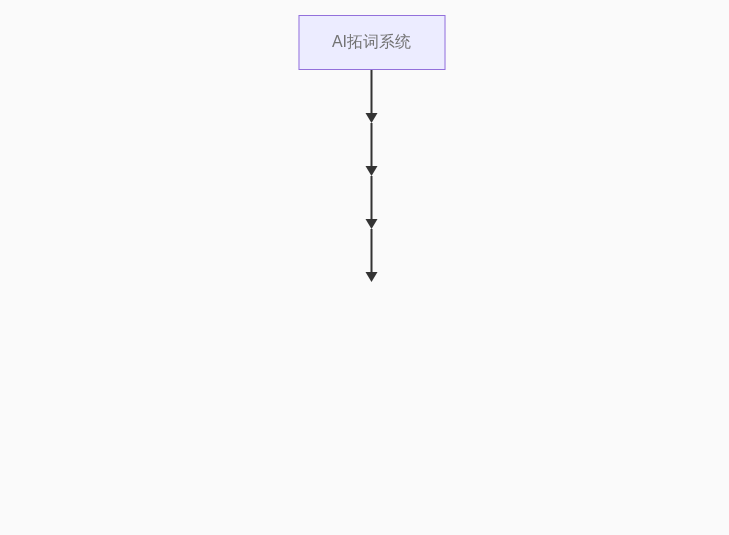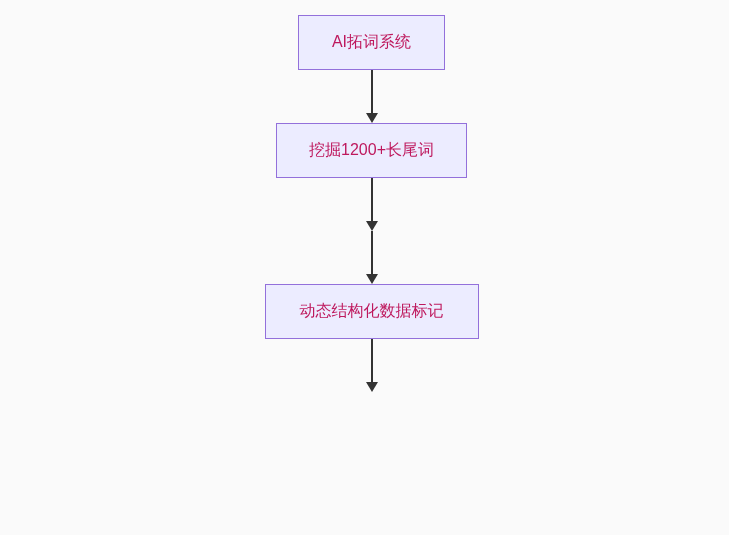--- a/index.html
+++ b/index.html
@@ -28,21 +28,21 @@
     align-items: center;
   }
   .node {
     box-sizing: border-box;
     height: 55px;
     display: flex;
     align-items: center;
     justify-content: center;
     background: #ECECFF;
     border: 1px solid #9370DB;
-    color: #be185d;
+    color: #737373;
     font-size: 16px;
     white-space: nowrap;
     padding: 0 31px;
   }
   
   .node.w1 { min-width: 147px; }
   .node.w2 { min-width: 191px; }
   .node.w3 { min-width: 218px; }
   .node.w4 { min-width: 214px; }
   .node.w5 { min-width: 233px; }
@@ -74,38 +74,32 @@
 
     <div class="node w1">
       <span>AI拓词系统</span>
     </div>
 
     <div class="connector">
       <div class="line"></div>
       <div class="head"></div>
     </div>
 
-    <div class="node w2">
-      <span>挖掘1200+长尾词</span>
-    </div>
 
     <div class="connector">
       <div class="line"></div>
       <div class="head"></div>
     </div>
 
 
     <div class="connector">
       <div class="line"></div>
       <div class="head"></div>
     </div>
 
-    <div class="node w4">
-      <span>动态结构化数据标记</span>
-    </div>
 
     <div class="connector">
       <div class="line"></div>
       <div class="head"></div>
     </div>
 
 
   </div>
 </div>
 

